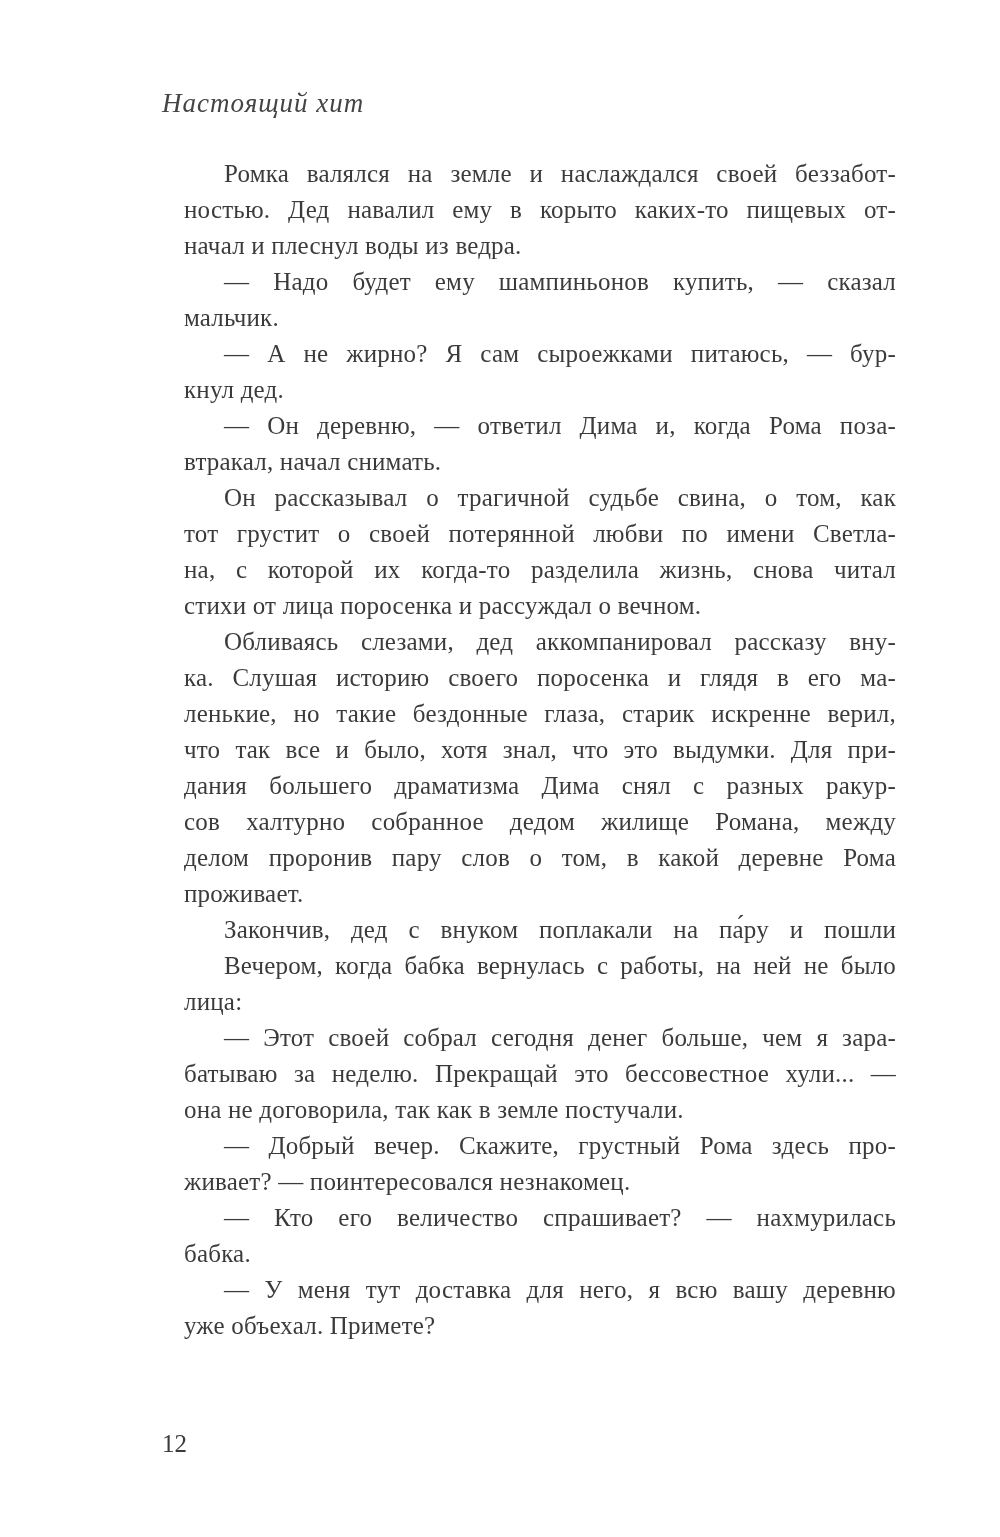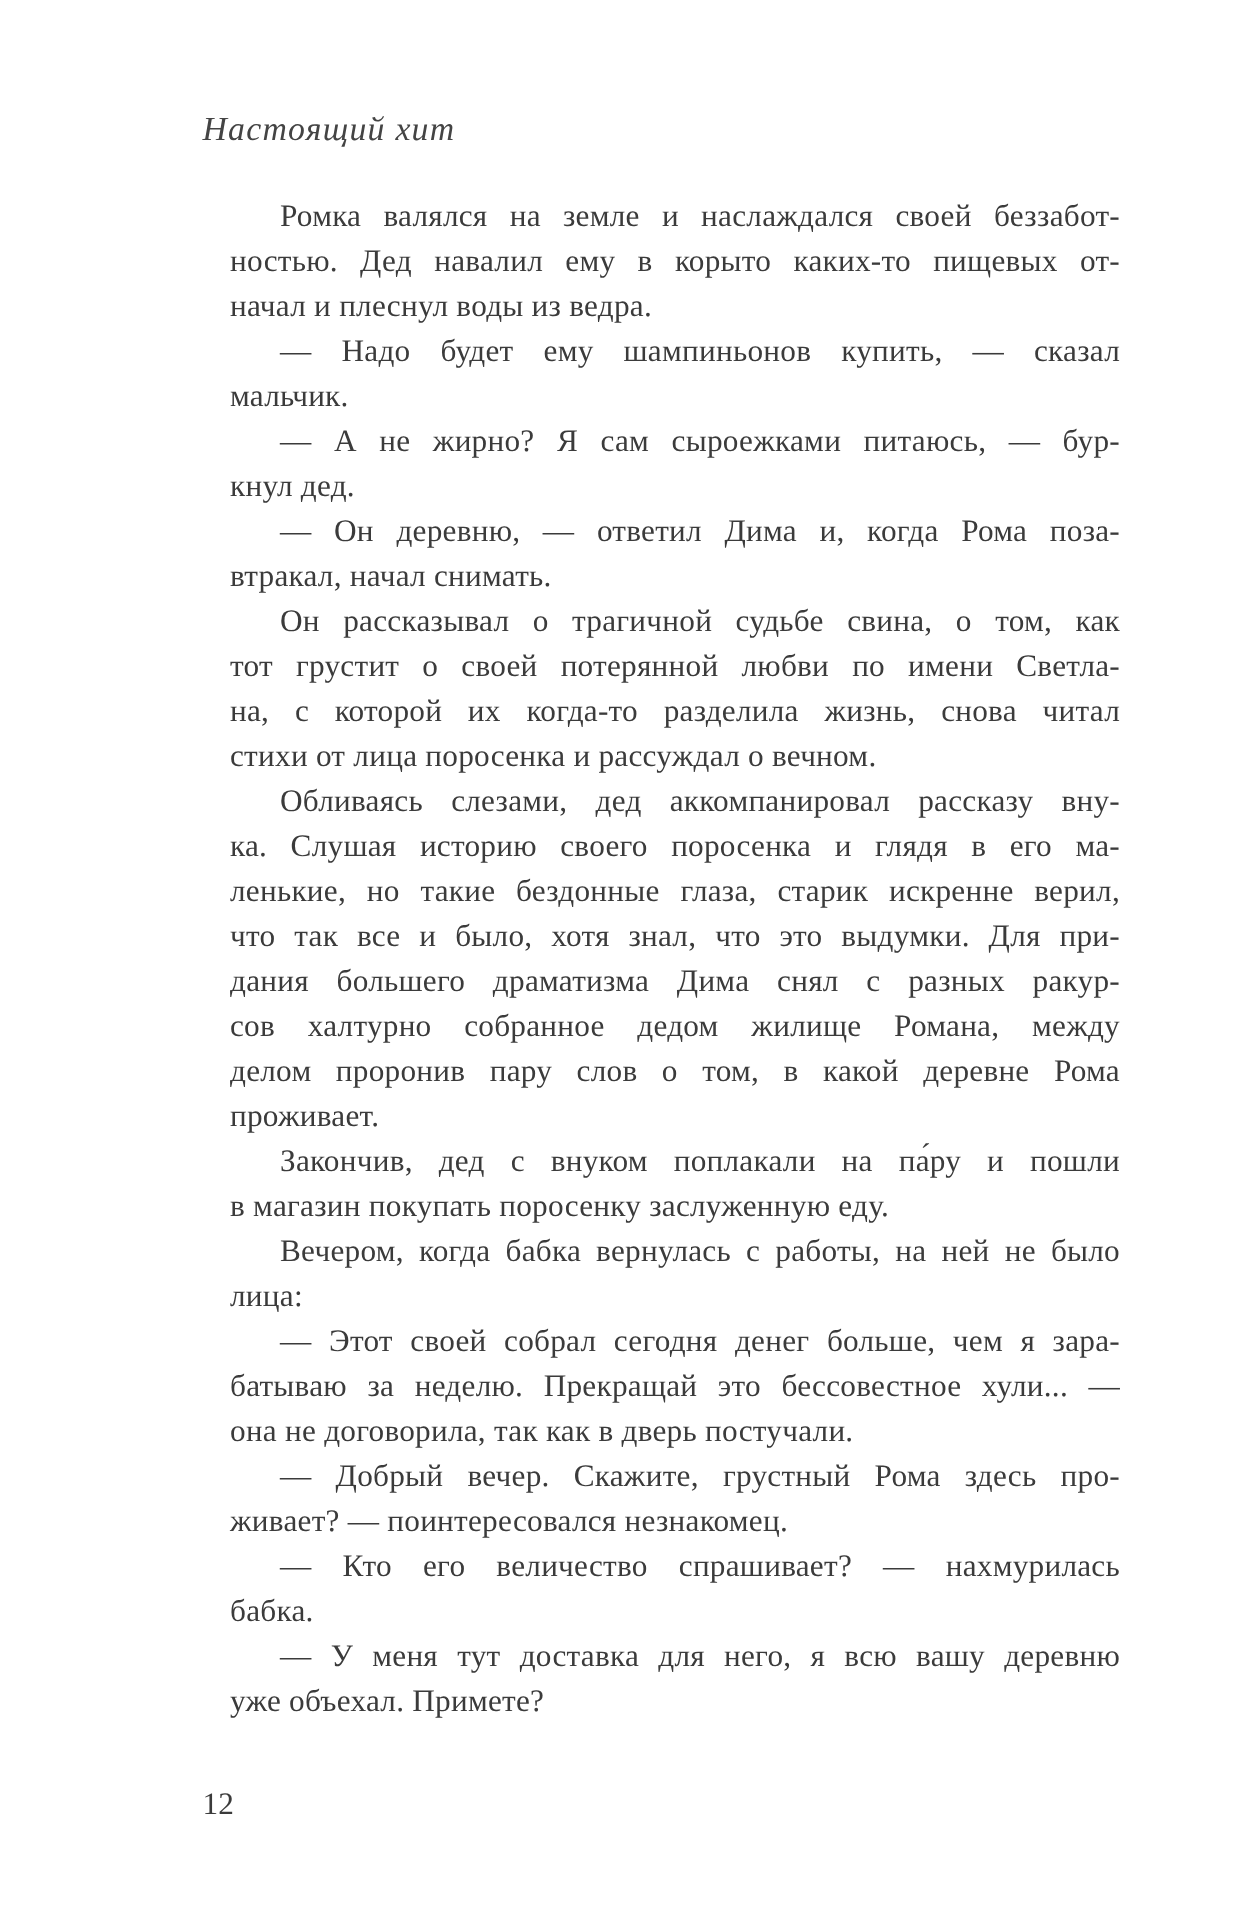--- a/index.html
+++ b/index.html
@@ -94,30 +94,29 @@
         <div class="line">ка. Слушая историю своего поросенка и глядя в его ма-</div>
         <div class="line">ленькие, но такие бездонные глаза, старик искренне верил,</div>
         <div class="line">что так все и было, хотя знал, что это выдумки. Для при-</div>
         <div class="line">дания большего драматизма Дима снял с разных ракур-</div>
         <div class="line">сов халтурно собранное дедом жилище Романа, между</div>
         <div class="line">делом проронив пару слов о том, в какой деревне Рома</div>
         <div class="line last">проживает.</div>
       </div>
       <div class="paragraph">
         <div class="line first">Закончив, дед с внуком поплакали на па́ру и пошли</div>
-        <div class="line last">в магазин покупать поросенку заслуженную еду.</div>
       </div>
       <div class="paragraph">
         <div class="line first">Вечером, когда бабка вернулась с работы, на ней не было</div>
         <div class="line last">лица:</div>
       </div>
       <div class="paragraph">
         <div class="line first">— Этот своей собрал сегодня денег больше, чем я зара-</div>
         <div class="line">батываю за неделю. Прекращай это бессовестное хули... —</div>
-        <div class="line last">она не договорила, так как в дверь постучали.</div>
+        <div class="line last">она не договорила, так как в земле постучали.</div>
       </div>
       <div class="paragraph">
         <div class="line first">— Добрый вечер. Скажите, грустный Рома здесь про-</div>
         <div class="line last">живает? — поинтересовался незнакомец.</div>
       </div>
       <div class="paragraph">
         <div class="line first">— Кто его величество спрашивает? — нахмурилась</div>
         <div class="line last">бабка.</div>
       </div>
       <div class="paragraph">

